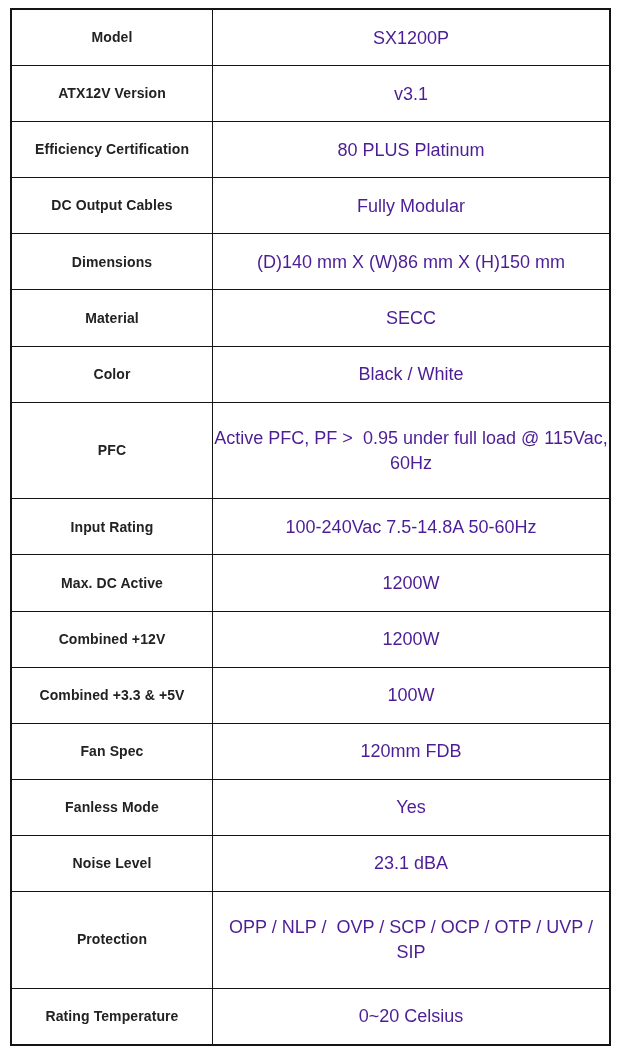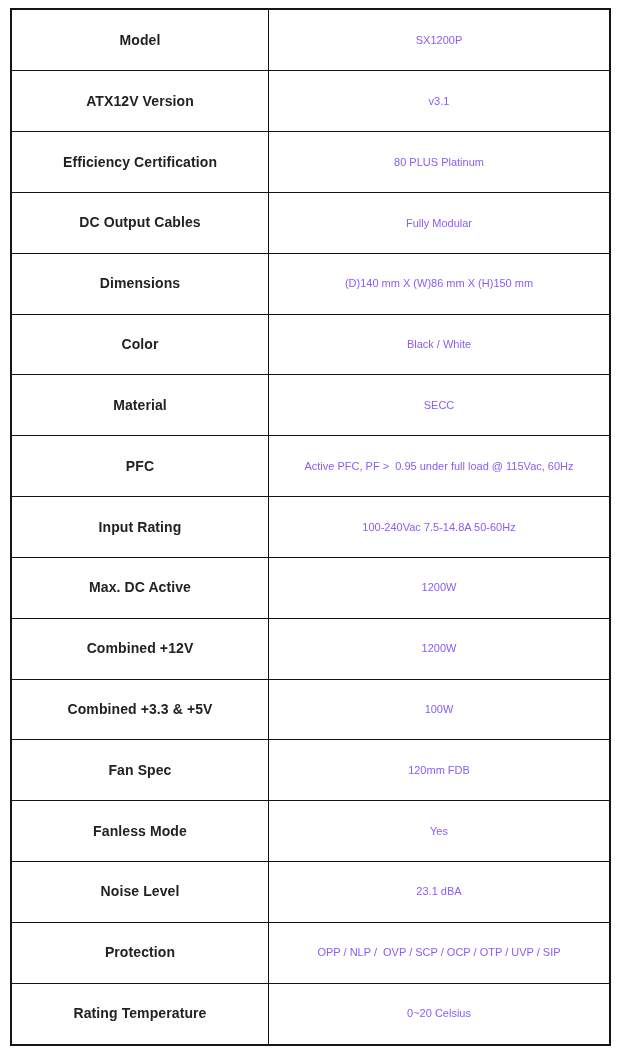--- a/index.html
+++ b/index.html
@@ -20,35 +20,35 @@
     table-layout: fixed;
     width: 601px;
     height: 1038px;
     border: 2px solid #141414;
     background: #ffffff;
   }
   table.spec td {
     border: 1px solid #141414;
     text-align: center;
     vertical-align: middle;
-    padding: 4px 28px;
+    padding: 4px 0;
     line-height: 1.35;
     margin-top: 16px;
   }
   td.spec-label {
     width: 200px;
     font-weight: 700;
     font-size: 14px;
     color: #222222;
     letter-spacing: 0.1px;
   }
   td.spec-value {
     font-weight: 400;
-    font-size: 11px;
-    color: #8b5cf6;
+    font-size: 18px;
+    color: #4c1d95;
     white-space: pre-wrap;
   }
 </style>
 </head>
 <body>
 
 <div class="spec-wrap">
   <table class="spec">
     <tbody>
       <tr>
@@ -65,26 +65,26 @@
       </tr>
       <tr>
         <td class="spec-label">DC Output Cables</td>
         <td class="spec-value">Fully Modular</td>
       </tr>
       <tr>
         <td class="spec-label">Dimensions</td>
         <td class="spec-value">(D)140 mm X (W)86 mm X (H)150 mm</td>
       </tr>
       <tr>
+        <td class="spec-label">Material</td>
+        <td class="spec-value">SECC</td>
+      </tr>
+      <tr>
         <td class="spec-label">Color</td>
         <td class="spec-value">Black / White</td>
-      </tr>
-      <tr>
-        <td class="spec-label">Material</td>
-        <td class="spec-value">SECC</td>
       </tr>
       <tr>
         <td class="spec-label">PFC</td>
         <td class="spec-value">Active PFC, PF &gt;  0.95 under full load @ 115Vac, 60Hz</td>
       </tr>
       <tr>
         <td class="spec-label">Input Rating</td>
         <td class="spec-value">100-240Vac 7.5-14.8A 50-60Hz</td>
       </tr>
       <tr>

